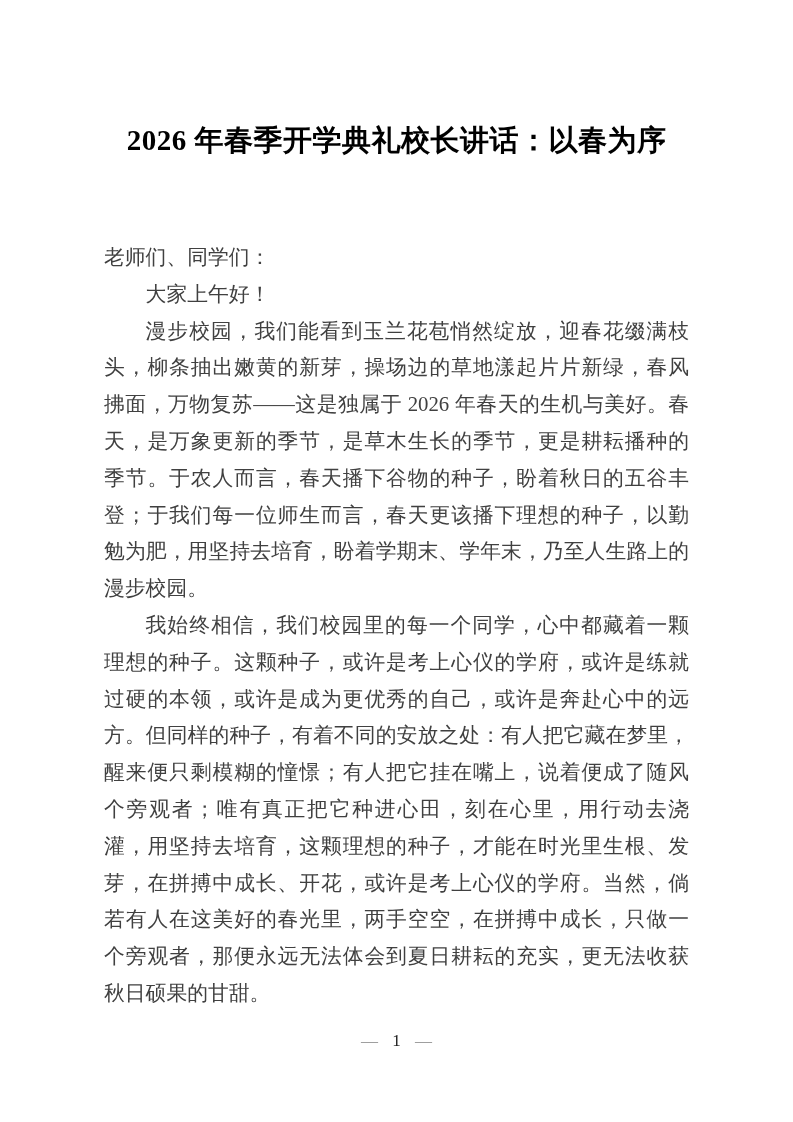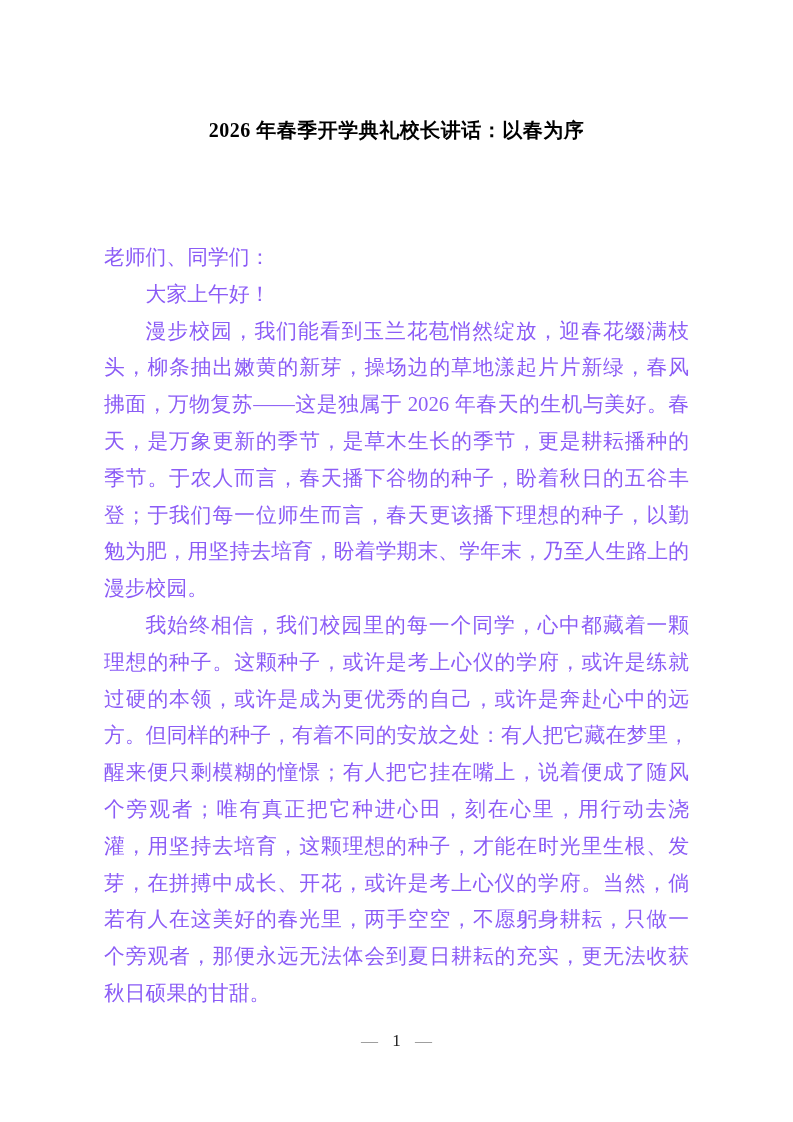--- a/index.html
+++ b/index.html
@@ -14,44 +14,44 @@
     background: #ffffff;
     overflow: hidden;
     font-family: "Liberation Serif", "DejaVu Serif", serif;
     color: #1a1a1a;
   }
   .doc-title {
     position: absolute;
     top: 101px;
     left: 0;
     right: 0;
-    margin: 8px;
+    margin: 18px;
     text-align: center;
-    font-size: 20px;
+    font-size: 29px;
     font-weight: bold;
     line-height: 43px;
     letter-spacing: 0.5px;
     color: #000000;
   }
   .doc-title .title-line {
     display: block;
   }
   .doc-body {
     position: absolute;
     top: 239px;
     left: 104px;
     width: 585px;
   }
   .line {
     font-size: 20.8px;
     line-height: 36.8px;
     height: 36.8px;
     text-align: left;
     white-space: nowrap;
-    color: #8b5cf6;
+    color: #404040;
   }
   .line.stretch {
     white-space: normal;
     text-align: justify;
     text-align-last: justify;
     text-justify: inter-character;
   }
   .line.indent {
     text-indent: 2em;
   }
@@ -93,21 +93,21 @@
     <div class="line stretch">勉为肥，用坚持去培育，盼着学期末、学年末，乃至人生路上的</div>
     <div class="line">漫步校园。</div>
     <div class="line indent stretch">我始终相信，我们校园里的每一个同学，心中都藏着一颗</div>
     <div class="line stretch">理想的种子。这颗种子，或许是考上心仪的学府，或许是练就</div>
     <div class="line stretch">过硬的本领，或许是成为更优秀的自己，或许是奔赴心中的远</div>
     <div class="line stretch">方。但同样的种子，有着不同的安放之处：有人把它藏在梦里，</div>
     <div class="line stretch">醒来便只剩模糊的憧憬；有人把它挂在嘴上，说着便成了随风</div>
     <div class="line stretch">个旁观者；唯有真正把它种进心田，刻在心里，用行动去浇</div>
     <div class="line stretch">灌，用坚持去培育，这颗理想的种子，才能在时光里生根、发</div>
     <div class="line stretch">芽，在拼搏中成长、开花，或许是考上心仪的学府。当然，倘</div>
-    <div class="line stretch">若有人在这美好的春光里，两手空空，不愿躬身耕耘，只做一</div>
+    <div class="line stretch">若有人在这美好的春光里，两手空空，在拼搏中成长，只做一</div>
     <div class="line stretch">个旁观者，那便永远无法体会到夏日耕耘的充实，更无法收获</div>
     <div class="line">秋日硕果的甘甜。</div>
   </div>
 
   <div class="page-footer">
     <span class="dash">—</span>
     <span class="num">1</span>
     <span class="dash">—</span>
   </div>
 

